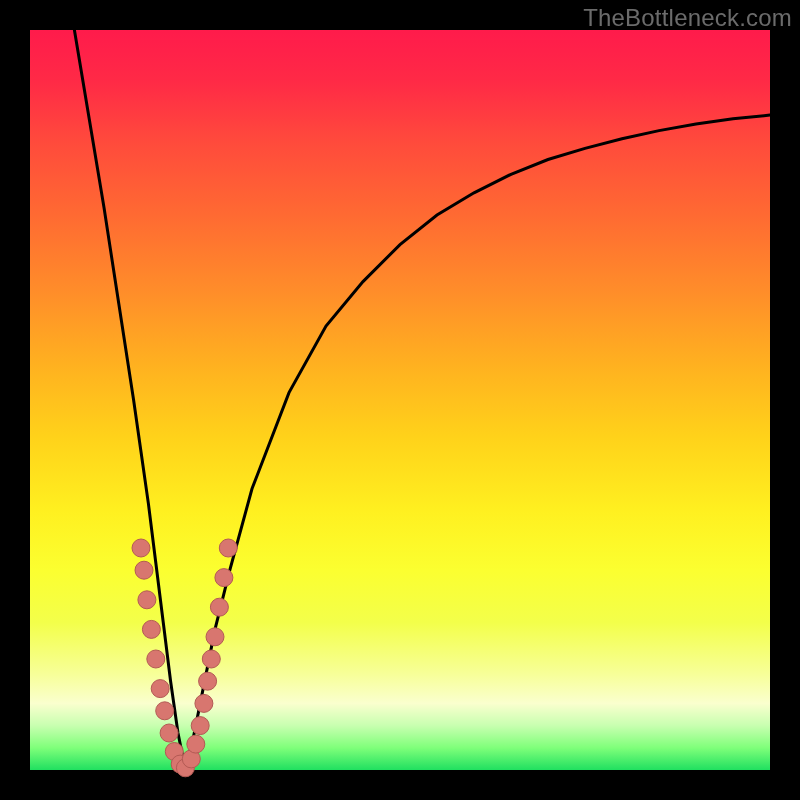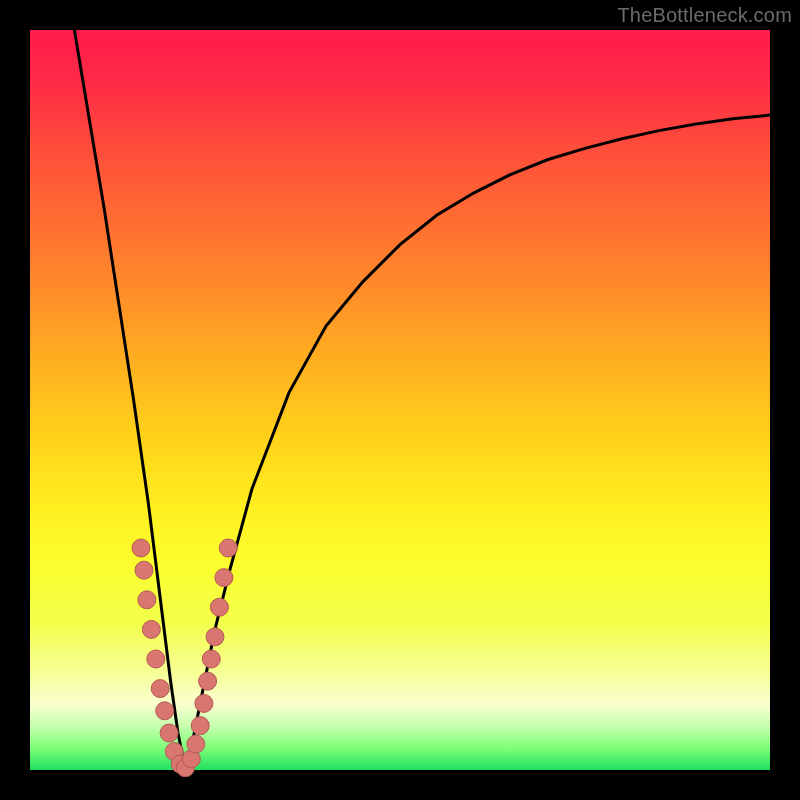--- a/index.html
+++ b/index.html
@@ -43,21 +43,21 @@
       #c8ffb0 94%,
       #7fff7a 97%,
       #20e060 100%
     );
   }
   .watermark {
     position: absolute;
     top: 4px;
     right: 8px;
     color: #6b6b6b;
-    font-size: 20px;
+    font-size: 24px;
     letter-spacing: 0.2px;
     font-weight: 400;
   }
   svg.curve {
     position: absolute;
     left: 0;
     top: 0;
     width: 740px;
     height: 740px;
     overflow: visible;

